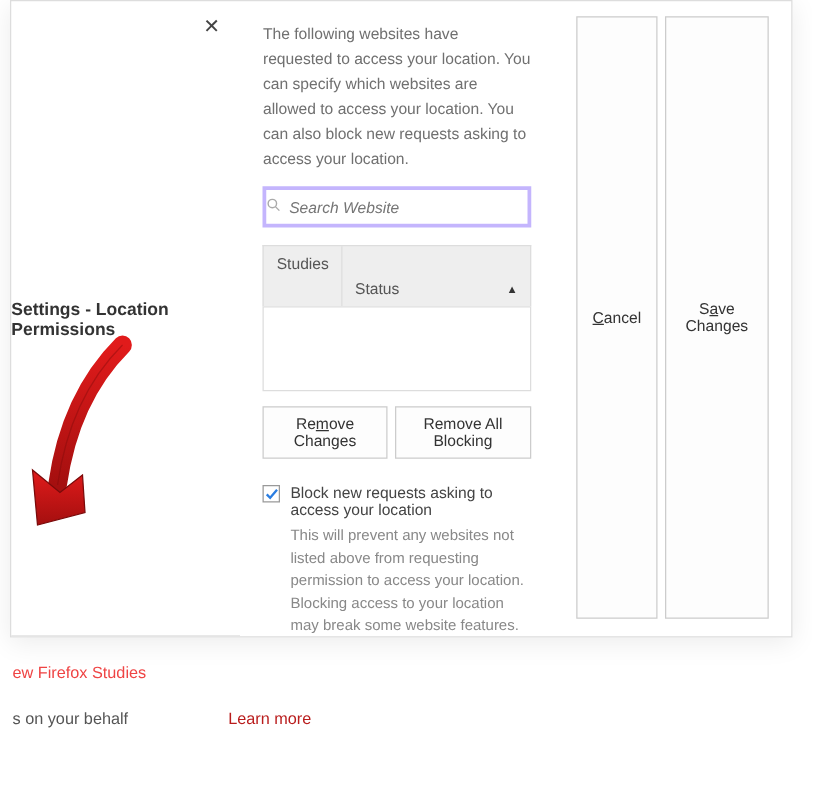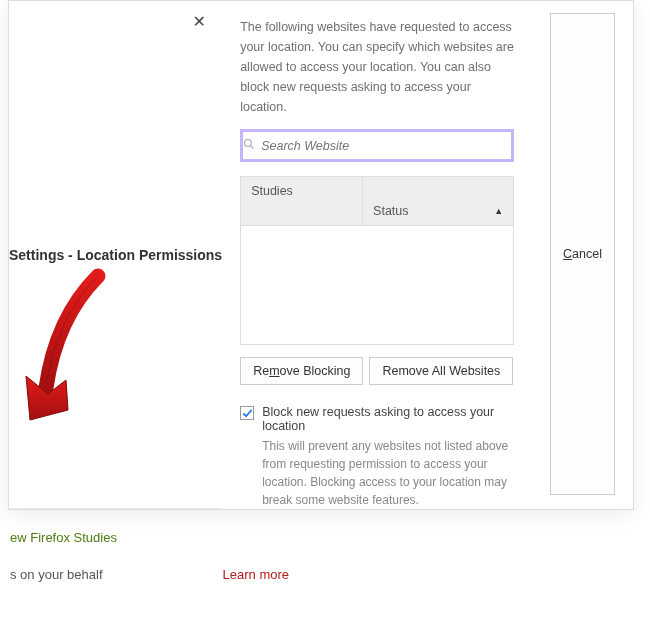--- a/index.html
+++ b/index.html
@@ -16,26 +16,26 @@
     .background-page {
       position: absolute;
       top: 510px;
       left: 0;
       width: 100%;
       padding: 20px 0 0 10px;
       color: #555;
       font-size: 13px;
     }
     .background-page .bg-link1 {
-      color: #4d7c0f;
+      color: #ef4444;
       margin-bottom: 22px;
     }
     .background-page .bg-row {
       display: flex;
-      gap: 120px;
+      gap: 80px;
     }
     .background-page .bg-link2 {
       color: #b91c1c;
     }
     .modal {
       position: absolute;
       top: 0;
       left: 8px;
       right: 16px;
       background: #fff;
@@ -228,38 +228,39 @@
     <div class="table-header">
       <div class="col col-website">Studies</div>
       <div class="col col-status">
         <span>Status</span>
         <span class="sort-arrow">▲</span>
       </div>
     </div>
     <div class="table-body"></div>
 
     <div class="remove-buttons">
-      <button class="btn"><span>Re</span><span class="underline">m</span><span>ove Blocking</span></button>
-      <button class="btn">Remove All Websites</button>
+      <button class="btn"><span>Re</span><span class="underline">m</span><span>ove Changes</span></button>
+      <button class="btn">Remove All Blocking</button>
     </div>
 
     <div class="checkbox-section">
       <div class="checkbox-wrap">
         <svg viewBox="0 0 12 12">
             <path d="M1.5 6 L4.5 9 L10.5 2" fill="none" stroke="#2a7de1" stroke-width="2"></path>
           </svg>
       </div>
       <div class="checkbox-text">
         <div class="cb-label">Block new requests asking to access your location</div>
         <div class="cb-help">This will prevent any websites not listed above from requesting permission to access your location. Blocking access to your location may break some website features.</div>
       </div>
     </div>
   </div>
   <div class="modal-footer">
     <button class="btn"><span class="underline">C</span><span>ancel</span></button>
+    <button class="btn"><span>S</span><span class="underline">a</span><span>ve Changes</span></button>
   </div>
 </div>
 
 <svg class="arrow-overlay" viewBox="0 0 120 180">
   <defs>
     <linearGradient id="redgrad" x1="0" y1="0" x2="0" y2="1">
       <stop offset="0%" stop-color="#e11b1b"></stop>
       <stop offset="100%" stop-color="#a40f0f"></stop>
     </linearGradient>
   </defs>

